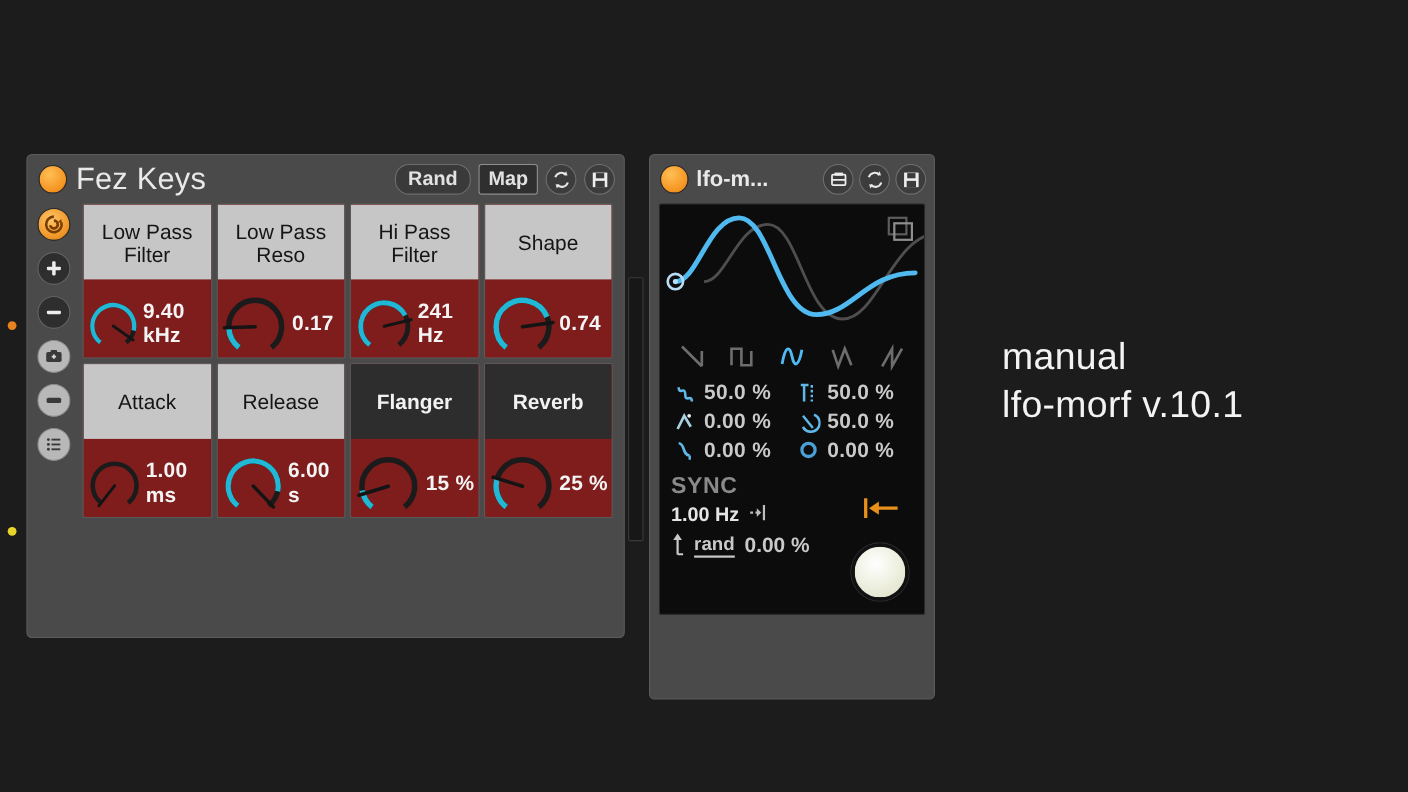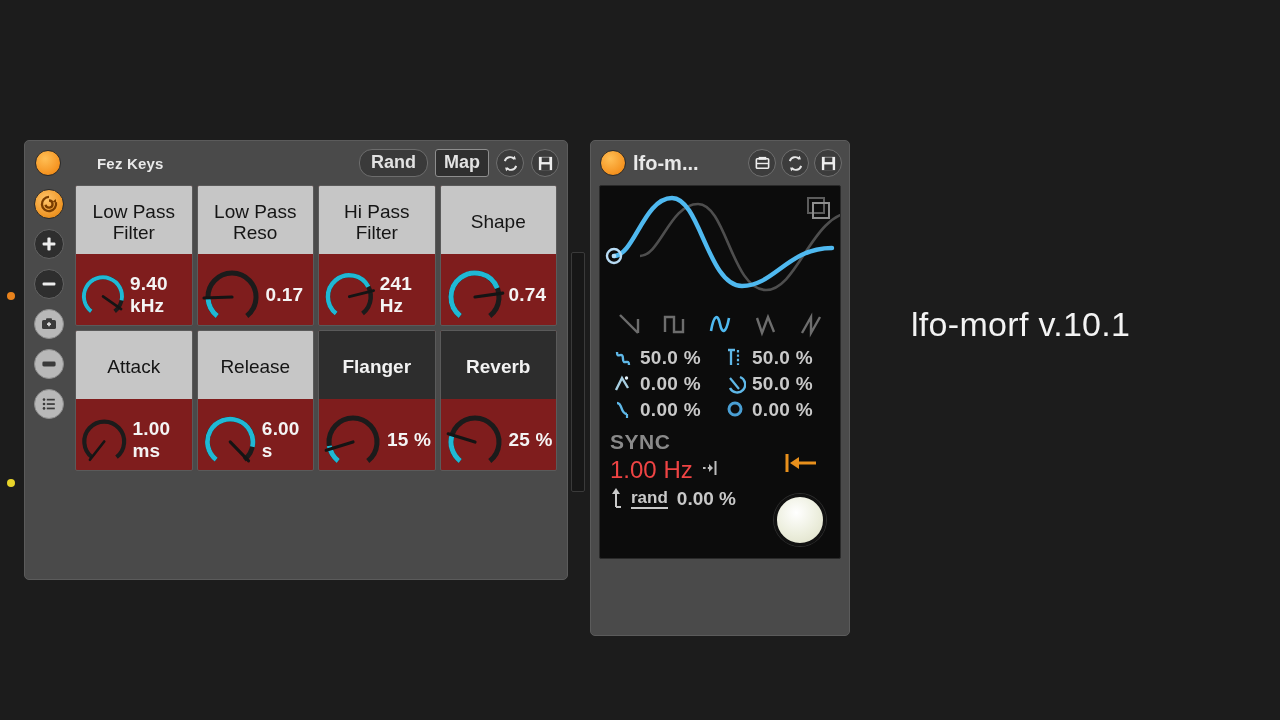--- a/index.html
+++ b/index.html
@@ -26,22 +26,22 @@
   .dev-header {
     height: 44px; display: flex; align-items: center;
     padding: 0 8px 0 10px; gap: 8px;
   }
   .dev-led {
     width: 26px; height: 26px; border-radius: 50%;
     background: radial-gradient(circle at 38% 32%, #ffbf55, #f59320 70%, #d4780d);
     border: 1px solid #2a2a2a; flex: none;
   }
   .dev-title {
-    color: #e9e9e9; font-size: 15px; font-weight: bold;
-    letter-spacing: .2px; white-space: nowrap; margin-left: 28px;
+    color: #e9e9e9; font-size: 28px; font-weight: normal;
+    letter-spacing: .2px; white-space: nowrap;
   }
   .hdr-right { margin-left: auto; display: flex; align-items: center; gap: 7px; }
   .btn-rand {
     background: #3a3a3a; color: #e2e2e2; font-size: 18px; font-weight: bold;
     border: 1px solid #6d6d6d; border-radius: 13px;
     padding: 2px 11px 3px; line-height: 1.15;
   }
   .btn-map {
     background: #2f2f2f; color: #e2e2e2; font-size: 18px; font-weight: bold;
     border: 1px solid #8e8e8e; border-radius: 3px;
@@ -134,21 +134,21 @@
     color: #c9c9c9; font-size: 19px; font-weight: bold;
     padding-left: 2px; letter-spacing: .3px;
   }
   .sync-label {
     color: #8a8a8a; font-size: 21px; font-weight: bold;
     padding: 8px 0 0 10px; letter-spacing: .5px;
   }
   .sync-row {
     display: flex; align-items: center; gap: 7px; padding: 2px 0 0 10px;
   }
-  .sync-hz { color: #ef4444; font-size: 24px; font-weight: normal; }
+  .sync-hz { color: #e5e5e5; font-size: 18px; font-weight: bold; }
   .rand-row { display: flex; align-items: center; gap: 5px; padding: 2px 0 0 10px; }
   .rand-lbl {
     color: #c9c9c9; font-size: 17px; font-weight: bold;
     border-bottom: 2px solid #c9c9c9; line-height: 1.1;
   }
   .rand-val { color: #c9c9c9; font-size: 19px; font-weight: bold; margin-left: 4px; }
   .reset-ico { position: absolute; right: 22px; bottom: 80px; }
   .big-knob {
     position: absolute; right: 14px; bottom: 12px;
     width: 52px; height: 52px; border-radius: 50%;
@@ -475,16 +475,17 @@
           <path d="M3 2v18" stroke="#e8901c" stroke-width="3"></path>
           <path d="M32 11H12" stroke="#e8901c" stroke-width="3"></path>
           <path d="M6 11l9-6v12z" fill="#e8901c"></path>
         </svg>
       </div>
       <div class="big-knob"></div>
     </div>
   </div>
 
   <div id="caption">
+    <div>manual</div>
     <div>lfo-morf v.10.1</div>
   </div>
 
 </div>
 
 </body></html>

